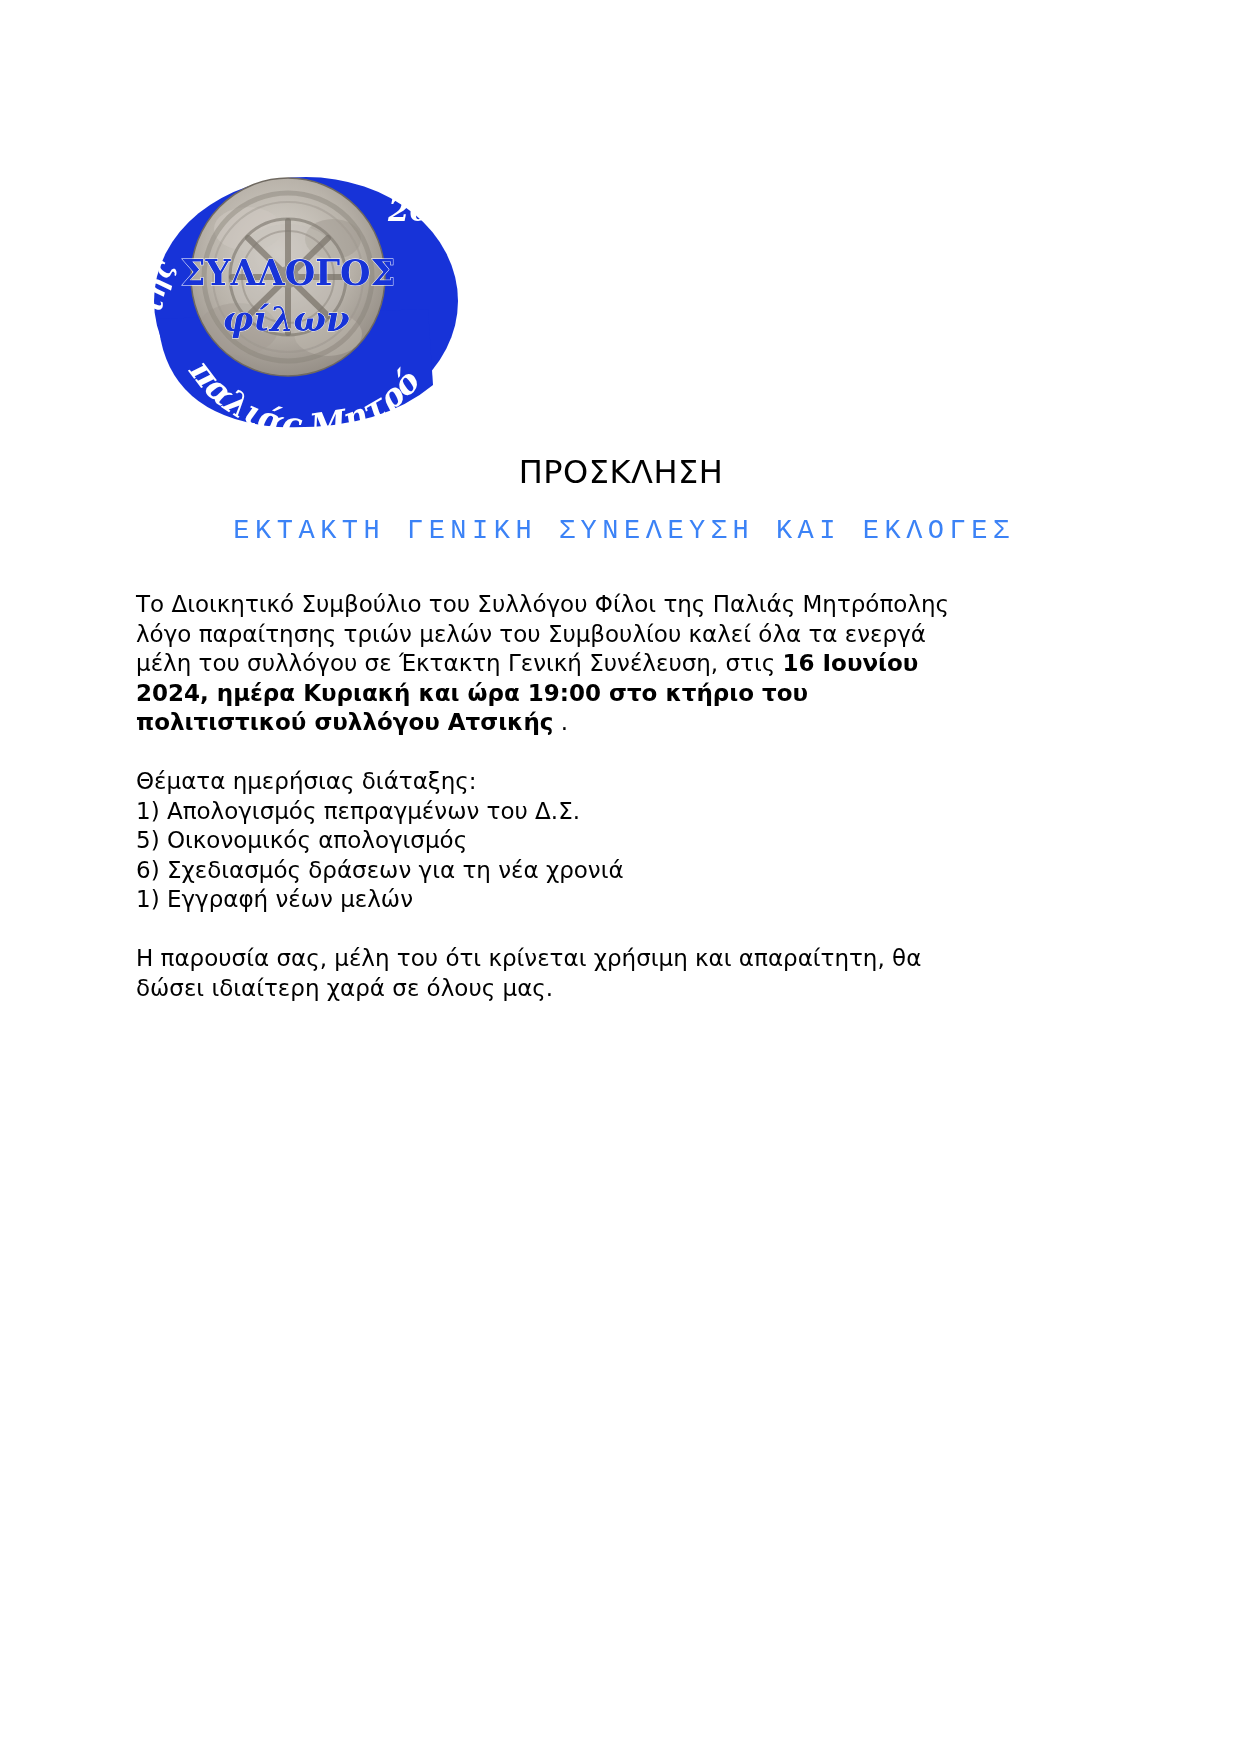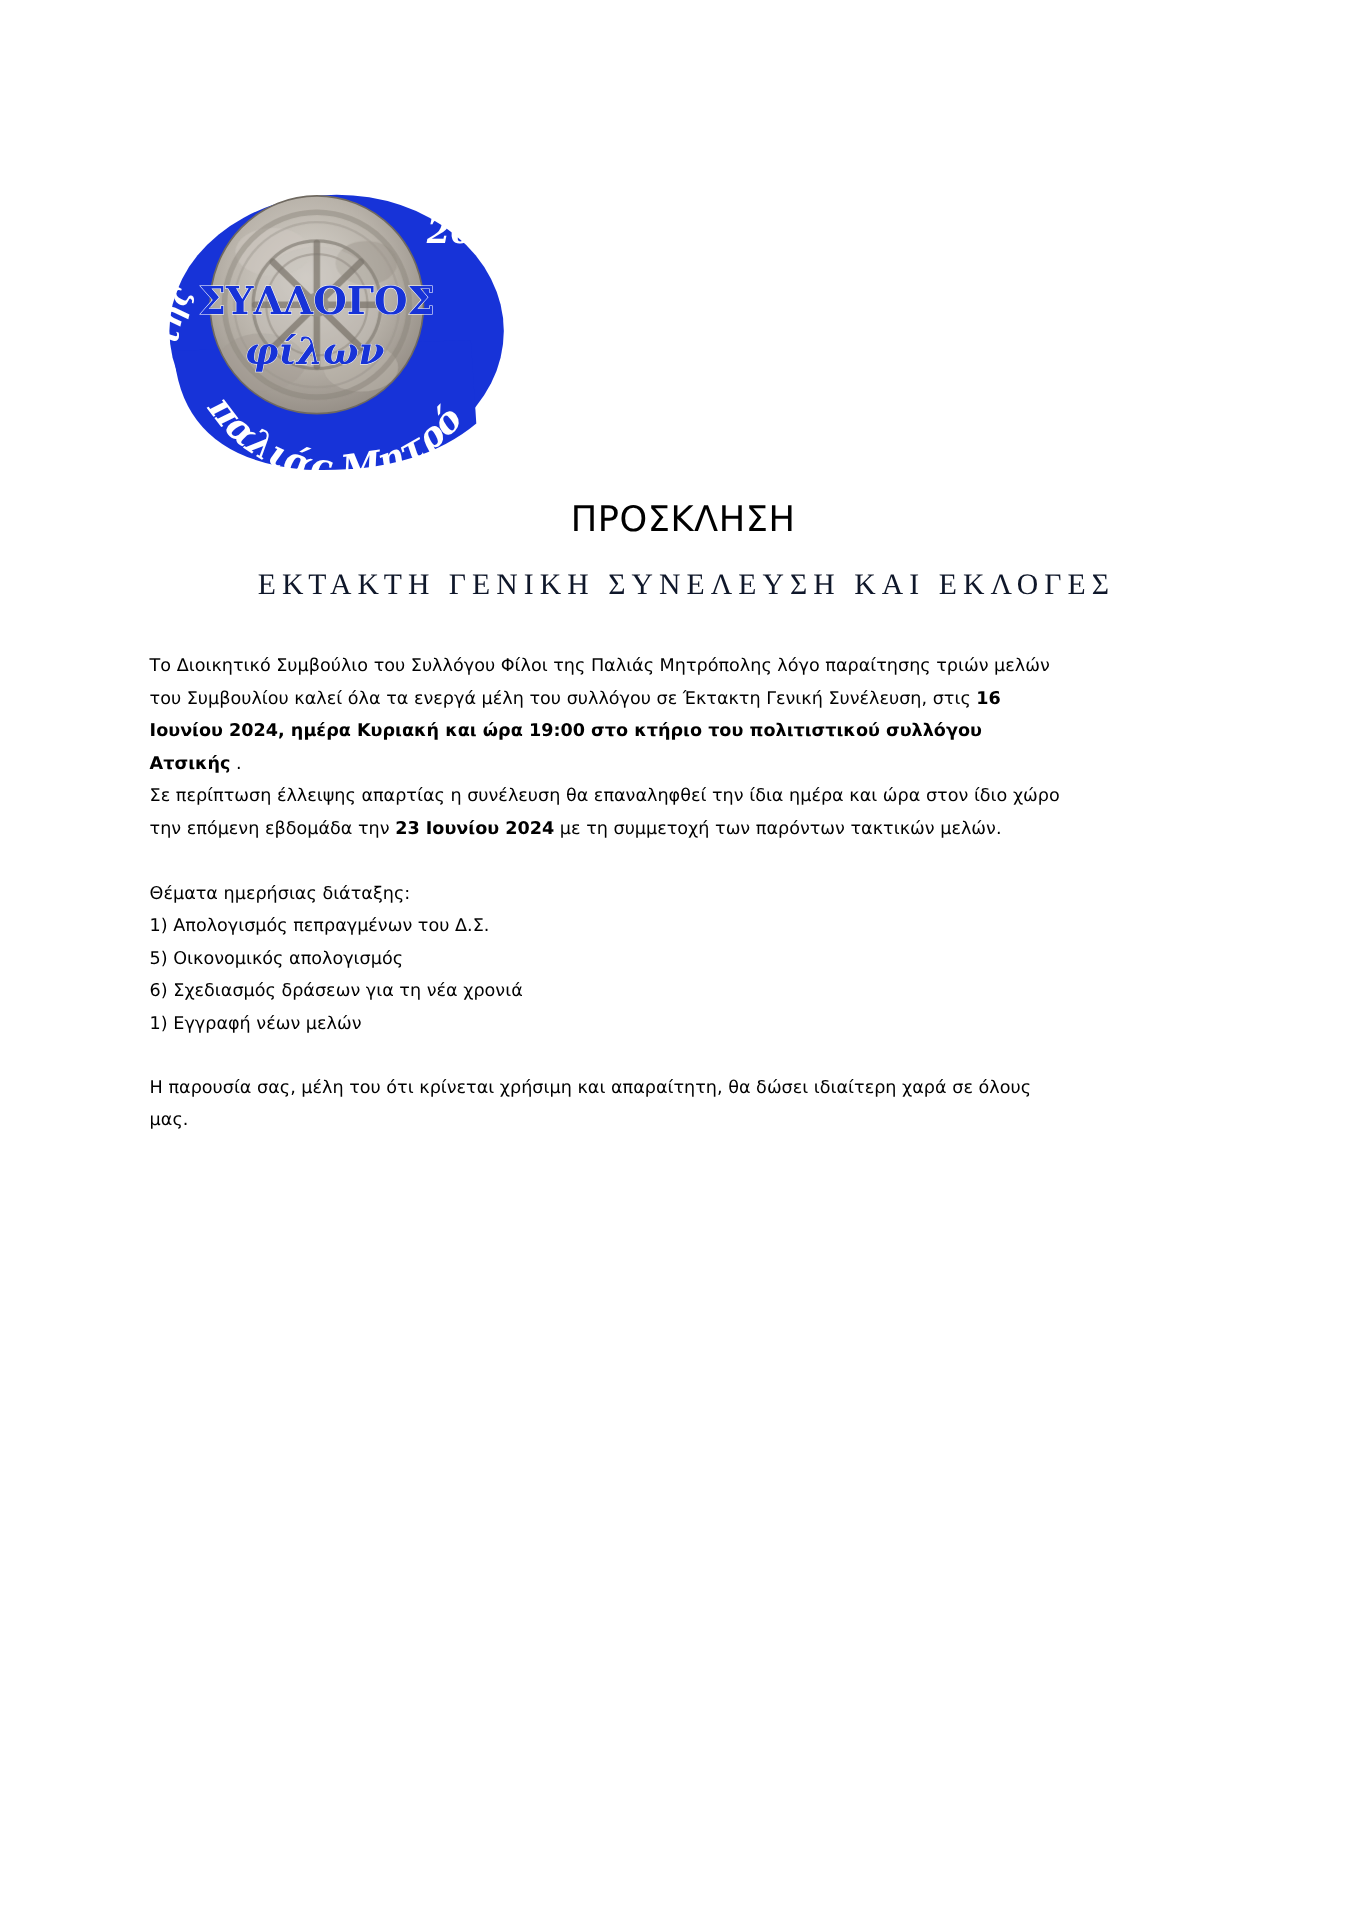--- a/index.html
+++ b/index.html
@@ -46,37 +46,37 @@
     letter-spacing: 0.5px;
     color: #000;
     line-height: 1.1;
   }
   .doc-subtitle {
     position: absolute;
     left: 0;
     right: 0;
     top: 474px;
     text-align: center;
-    font-family: Liberation Serif, serif;
+    font-family: Liberation Mono, monospace;
     font-size: 27px;
     font-weight: 400;
     letter-spacing: 5.5px;
-    color: #0f172a;
+    color: #3b82f6;
     line-height: 1.2;
     padding-left: 6px;
   }
 
   
   .body-area {
     position: absolute;
     left: 136px;
     top: 549px;
     width: 834px;
     font-family: "DejaVu Sans", sans-serif;
-    font-size: 16px;
+    font-size: 23px;
     line-height: 29.5px;
     color: #000;
     text-align: left;
   }
   .para { margin: 0 0 0 0; }
   .para + .para { margin-top: 0; }
   .spacer-line { height: 29.5px; }
   .b { font-weight: bold; }
   .agenda-line { white-space: nowrap; }
   .closing { }
@@ -156,21 +156,20 @@
     </svg>
   </div>
 
   <div class="doc-title">ΠΡΟΣΚΛΗΣΗ</div>
   <div class="doc-subtitle">ΕΚΤΑΚΤΗ ΓΕΝΙΚΗ ΣΥΝΕΛΕΥΣΗ ΚΑΙ ΕΚΛΟΓΕΣ</div>
 
   <div class="body-area">
 
     <p class="para"><span>Το  Διοικητικό Συμβούλιο του Συλλόγου Φίλοι της Παλιάς Μητρόπολης λόγο παραίτησης τριών μελών του Συμβουλίου καλεί όλα τα ενεργά μέλη του συλλόγου σε Έκτακτη Γενική Συνέλευση, στις </span><span class="b">16 Ιουνίου 2024, ημέρα Κυριακή και ώρα 19:00 στο κτήριο του πολιτιστικού συλλόγου Ατσικής</span><span> .</span></p>
 
-    <p class="para"><span>Σε περίπτωση έλλειψης απαρτίας η συνέλευση θα επαναληφθεί την ίδια ημέρα και ώρα στον ίδιο χώρο την επόμενη εβδομάδα την </span><span class="b">23 Ιουνίου 2024</span><span> με τη συμμετοχή των παρόντων τακτικών μελών.</span></p>
 
     <div class="spacer-line"></div>
 
     <div>Θέματα ημερήσιας διάταξης:</div>
 
     <div class="agenda-line">1) Απολογισμός πεπραγμένων του Δ.Σ.</div>
     <div class="agenda-line">5) Οικονομικός απολογισμός</div>
     <div class="agenda-line">6) Σχεδιασμός δράσεων για τη νέα χρονιά</div>
     <div class="agenda-line">1) Εγγραφή νέων μελών</div>
 

